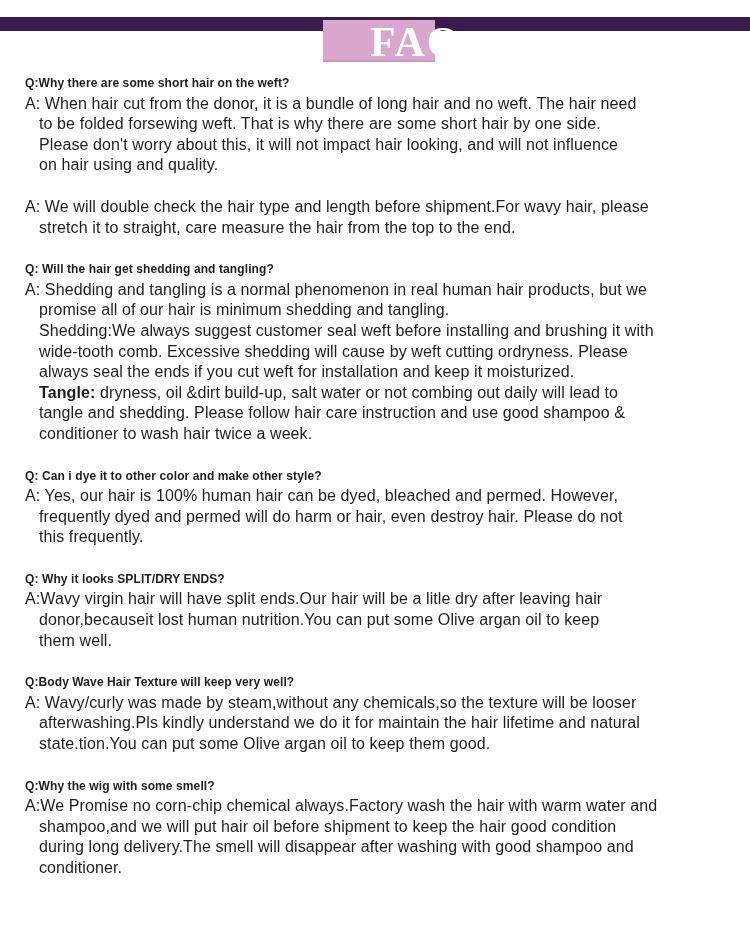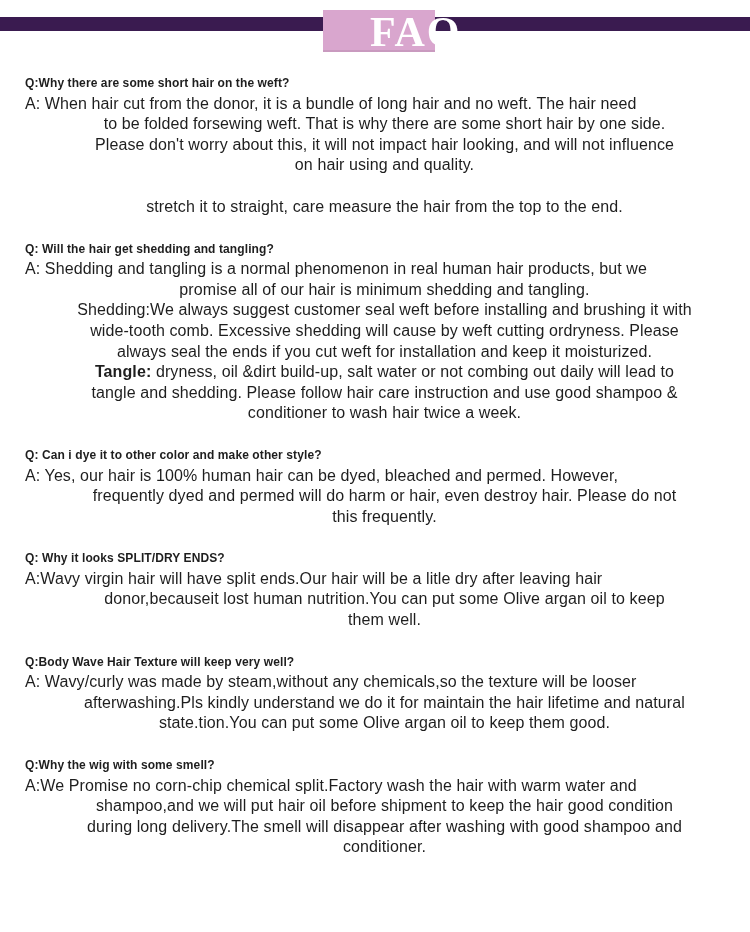--- a/index.html
+++ b/index.html
@@ -23,21 +23,21 @@
   
   .banner { position: relative; height: 47px; }
   .banner-bar {
     position: absolute;
     left: 0; right: 0; top: 17px;
     height: 14px;
     background: var(--bar-color);
   }
   .faq-box {
     position: absolute;
-    left: 323px; top: 10px;
+    left: 323px; top: 20px;
     width: 112px; height: 42px;
     background: var(--box-color);
     text-align: center;
     box-shadow: inset 0 -2px 0 rgba(0,0,0,0.07);
     padding-left: 47px;
   }
   .faq-title {
     font-family: "Liberation Serif", "DejaVu Serif", serif;
     font-weight: bold;
     font-size: 42px;
@@ -56,21 +56,21 @@
     line-height: 20.6px;
     white-space: nowrap;
     letter-spacing: 0.1px;
   }
   .a-line {
     font-size: 16px;
     line-height: 20.6px;
     white-space: nowrap;
     letter-spacing: 0.1px;
   }
-  .a-line.cont { padding-left: 14px; text-align: center; }
+  .a-line.cont { padding-left: 14px; }
   .inline-bold { font-weight: bold; }
 </style>
 </head>
 <body>
 
 <div class="page">
 
   <div class="banner">
     <div class="banner-bar"></div>
     <div class="faq-box">
@@ -82,20 +82,21 @@
 
     <section class="qa">
       <div class="q-line">Q:Why there are some short hair on the weft?</div>
       <div class="a-line">A: When hair cut from the donor, it is a bundle of long hair and no weft. The hair need</div>
       <div class="a-line cont">to be folded forsewing weft. That is why there are some short hair by one side.</div>
       <div class="a-line cont">Please don't worry about this, it will not impact hair looking, and will not influence</div>
       <div class="a-line cont">on hair using and quality.</div>
     </section>
 
     <section class="qa">
+      <div class="a-line">A: We will double check the hair type and length before shipment.For wavy hair, please</div>
       <div class="a-line cont">stretch it to straight, care measure the hair from the top to the end.</div>
     </section>
 
     <section class="qa">
       <div class="q-line">Q: Will the hair get shedding and tangling?</div>
       <div class="a-line">A: Shedding and tangling is a normal phenomenon in real human hair products, but we</div>
       <div class="a-line cont">promise all of our hair is minimum shedding and tangling.</div>
       <div class="a-line cont">Shedding:We always suggest customer seal weft before installing and brushing it with</div>
       <div class="a-line cont">wide-tooth comb. Excessive shedding will cause by weft cutting ordryness. Please</div>
       <div class="a-line cont">always seal the ends if you cut weft for installation and keep it moisturized.</div>
@@ -120,20 +121,20 @@
 
     <section class="qa">
       <div class="q-line">Q:Body Wave Hair Texture will keep very well?</div>
       <div class="a-line">A: Wavy/curly was made by steam,without any chemicals,so the texture will be looser</div>
       <div class="a-line cont">afterwashing.Pls kindly understand we do it for maintain the hair lifetime and natural</div>
       <div class="a-line cont">state.tion.You can put some Olive argan oil to keep them good.</div>
     </section>
 
     <section class="qa">
       <div class="q-line">Q:Why the wig with some smell?</div>
-      <div class="a-line">A:We Promise no corn-chip chemical split.Factory wash the hair with warm water and</div>
+      <div class="a-line">A:We Promise no corn-chip chemical always.Factory wash the hair with warm water and</div>
       <div class="a-line cont">shampoo,and we will put hair oil before shipment to keep the hair good condition</div>
       <div class="a-line cont">during long delivery.The smell will disappear after washing with good shampoo and</div>
       <div class="a-line cont">conditioner.</div>
     </section>
 
   </div>
 </div>
 
 </body></html>

